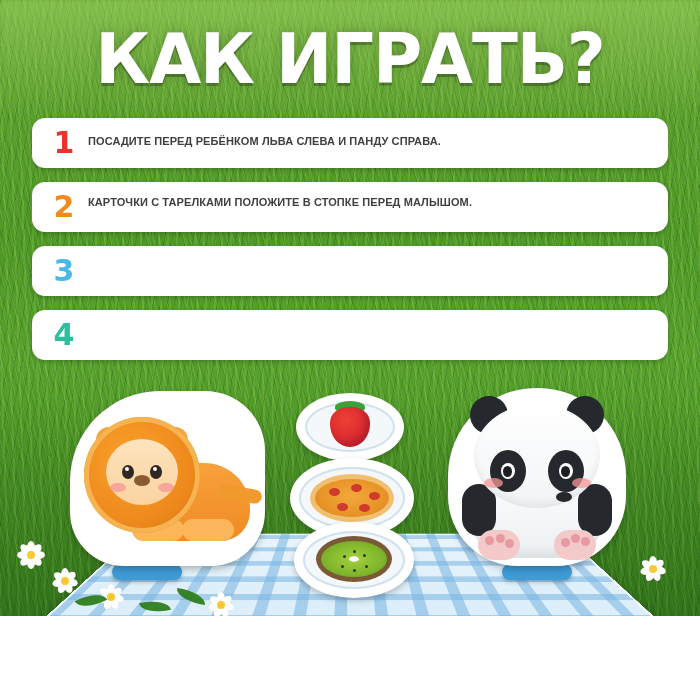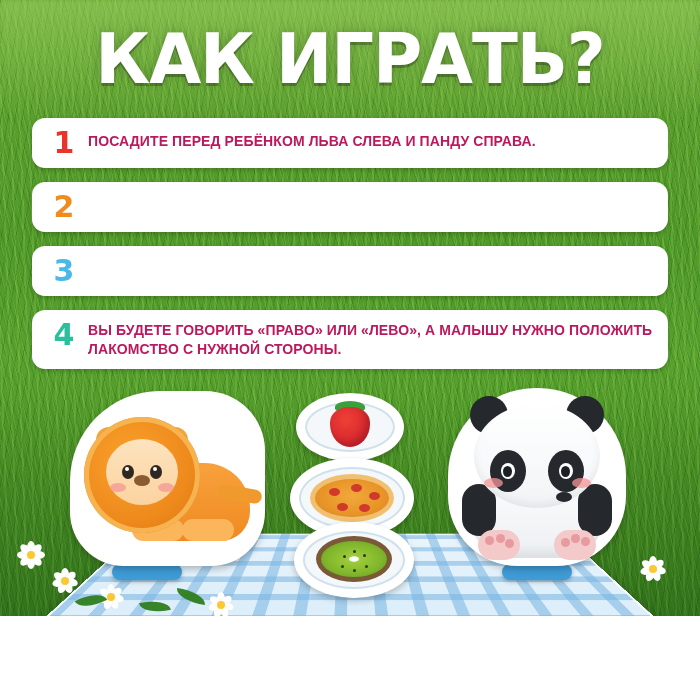--- a/index.html
+++ b/index.html
@@ -101,23 +101,23 @@
     font-weight: bold;
     font-size: 30px;
     line-height: 30px;
     margin-right: 4px;
     margin-top: 1px;
   }
   .step-text {
     flex: 1 1 auto;
     font-family: "Liberation Sans", sans-serif;
     font-weight: bold;
-    font-size: 14px;
+    font-size: 11px;
     line-height: 19px;
-    color: #be185d;
+    color: #404040;
     letter-spacing: 0.1px;
     text-transform: uppercase;
     padding-top: 5px;
   }
   .step.two .step-text,
   .step.four .step-text { padding-top: 2px; }
 
   
   .scene {
     position: absolute;
@@ -364,29 +364,29 @@
 
   <div class="steps">
 
     <div class="step one">
       <div class="step-num" style="color:#e8342a">1</div>
       <div class="step-text">ПОСАДИТЕ ПЕРЕД РЕБЁНКОМ ЛЬВА СЛЕВА И ПАНДУ СПРАВА.</div>
     </div>
 
     <div class="step two">
       <div class="step-num" style="color:#f08c1e">2</div>
+      <div class="step-text">КАРТОЧКИ С ТАРЕЛКАМИ ПОЛОЖИТЕ В СТОПКЕ ПЕРЕД МАЛЫШОМ.</div>
     </div>
 
     <div class="step three">
       <div class="step-num" style="color:#49b9e8">3</div>
     </div>
 
     <div class="step four">
       <div class="step-num" style="color:#2bbfa0">4</div>
-      <div class="step-text">ВЫ БУДЕТЕ ГОВОРИТЬ «ПРАВО» ИЛИ «ЛЕВО», А МАЛЫШУ НУЖНО ПОЛОЖИТЬ ЛАКОМСТВО С НУЖНОЙ СТОРОНЫ.</div>
     </div>
 
   </div>
 
   <div class="scene">
 
     <div class="blanket"></div>
     <div class="blanket-edge"></div>
 
     <div class="flower" style="left:18px; top:196px;">

